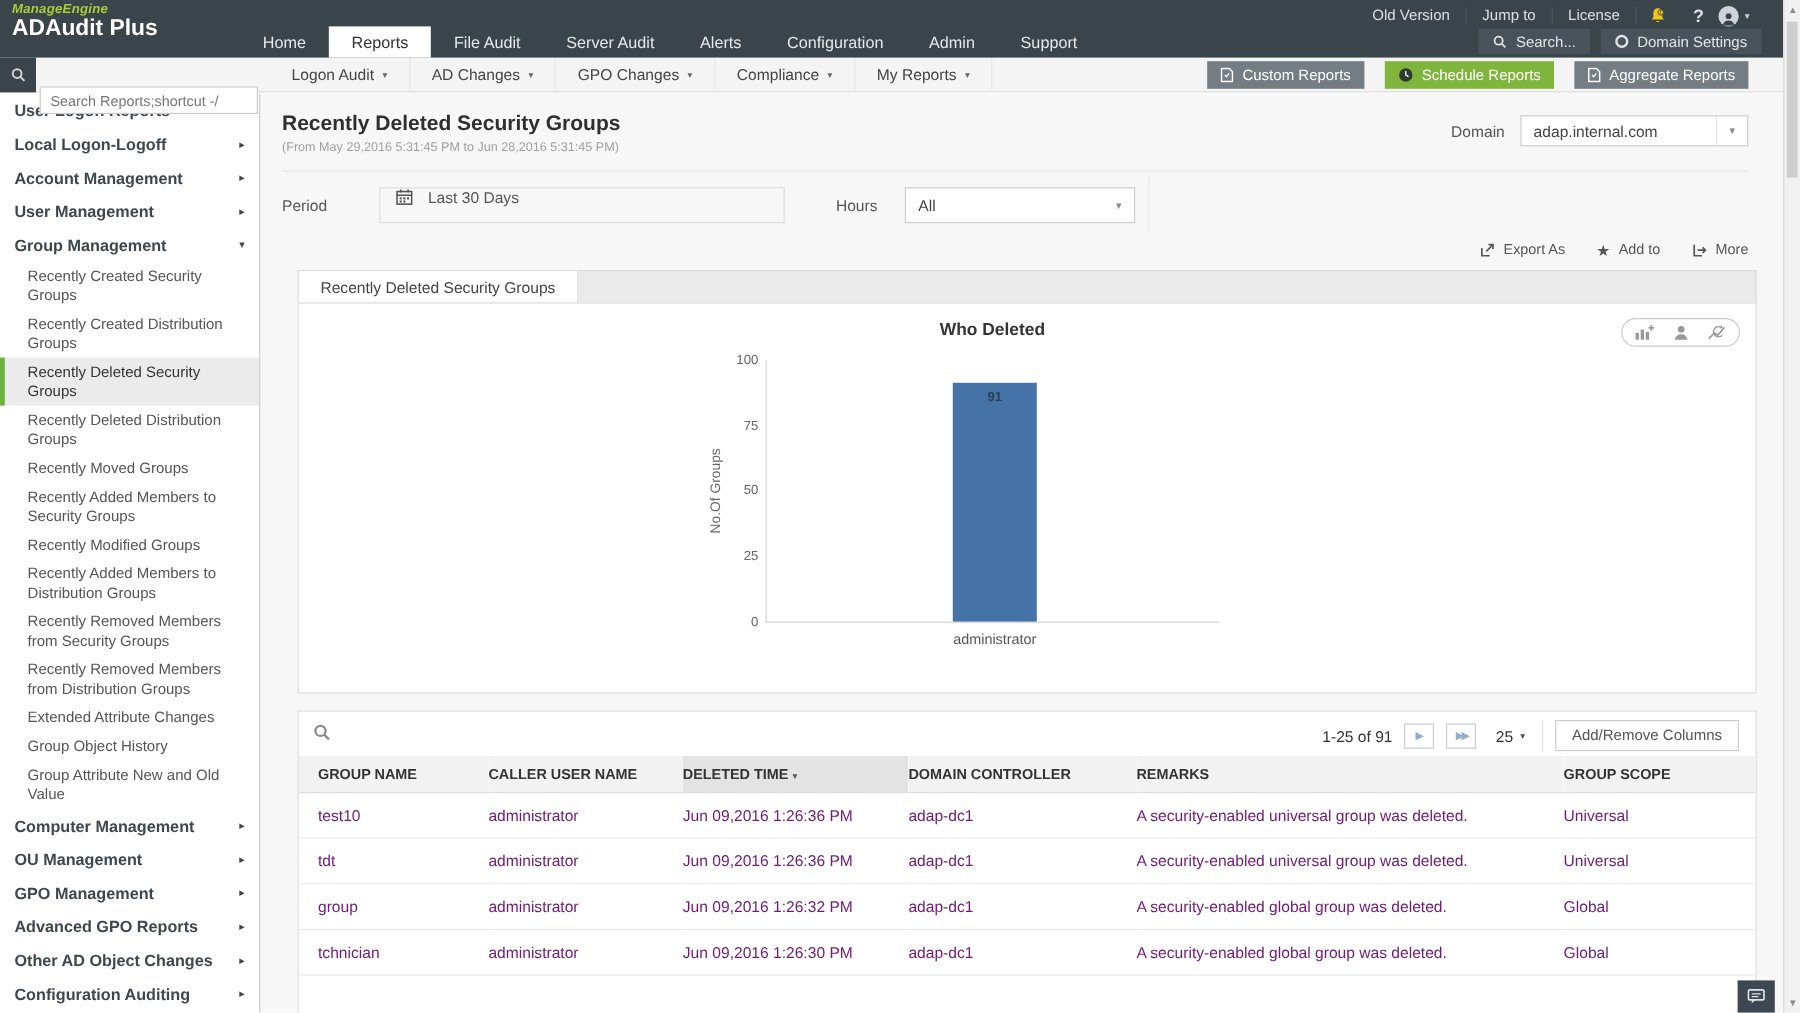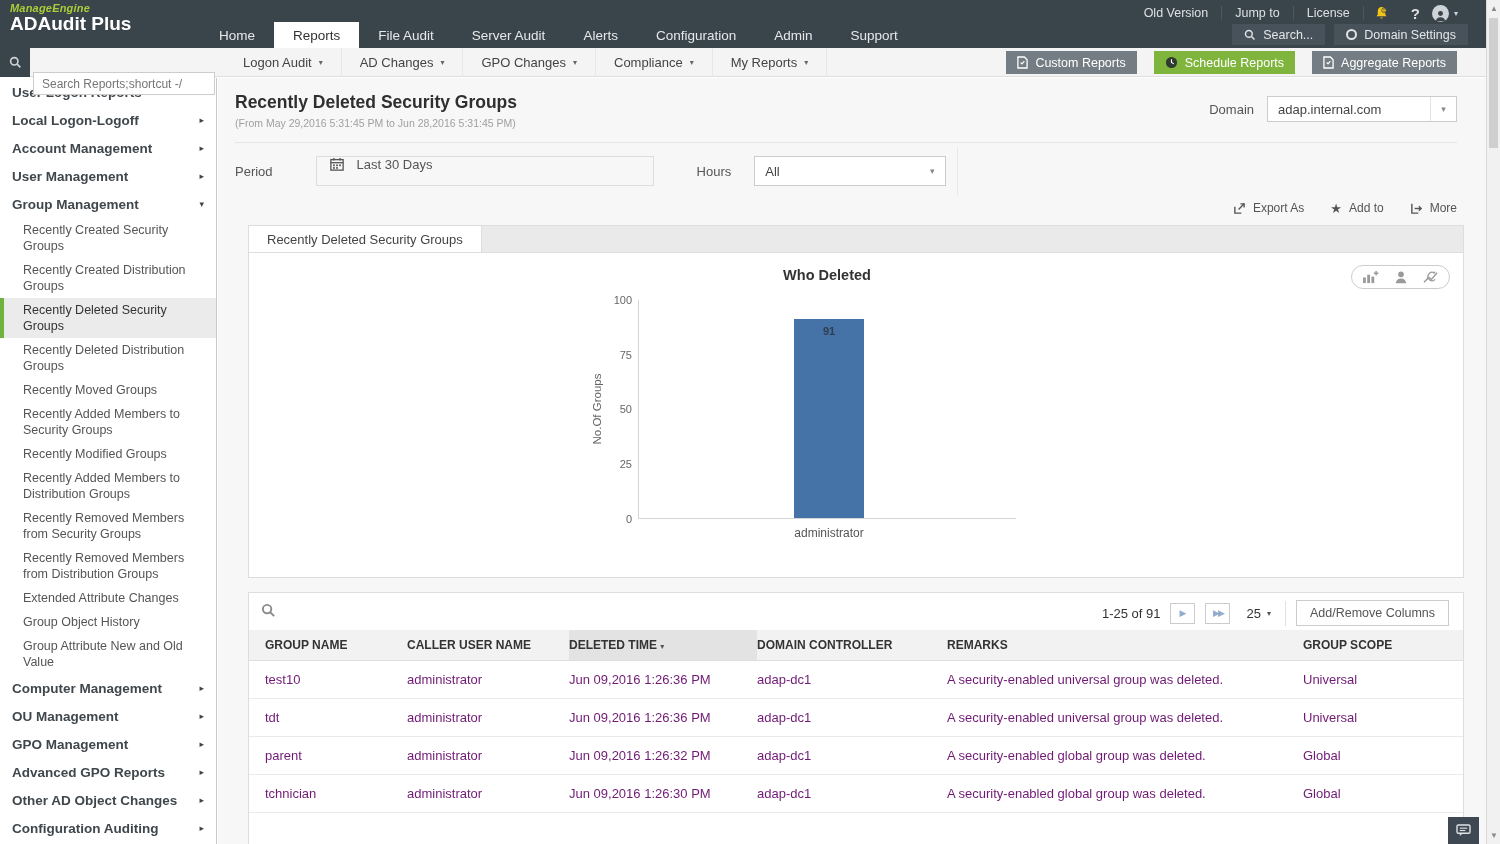--- a/index.html
+++ b/index.html
@@ -424,21 +424,21 @@
         </tr>
         <tr>
           <td class="first">tdt</td>
           <td>administrator</td>
           <td>Jun 09,2016 1:26:36 PM</td>
           <td>adap-dc1</td>
           <td>A security-enabled universal group was deleted.</td>
           <td>Universal</td>
         </tr>
         <tr>
-          <td class="first">parent</td>
+          <td class="first">group</td>
           <td>administrator</td>
           <td>Jun 09,2016 1:26:32 PM</td>
           <td>adap-dc1</td>
           <td>A security-enabled global group was deleted.</td>
           <td>Global</td>
         </tr>
         <tr>
           <td class="first">tchnician</td>
           <td>administrator</td>
           <td>Jun 09,2016 1:26:30 PM</td>

